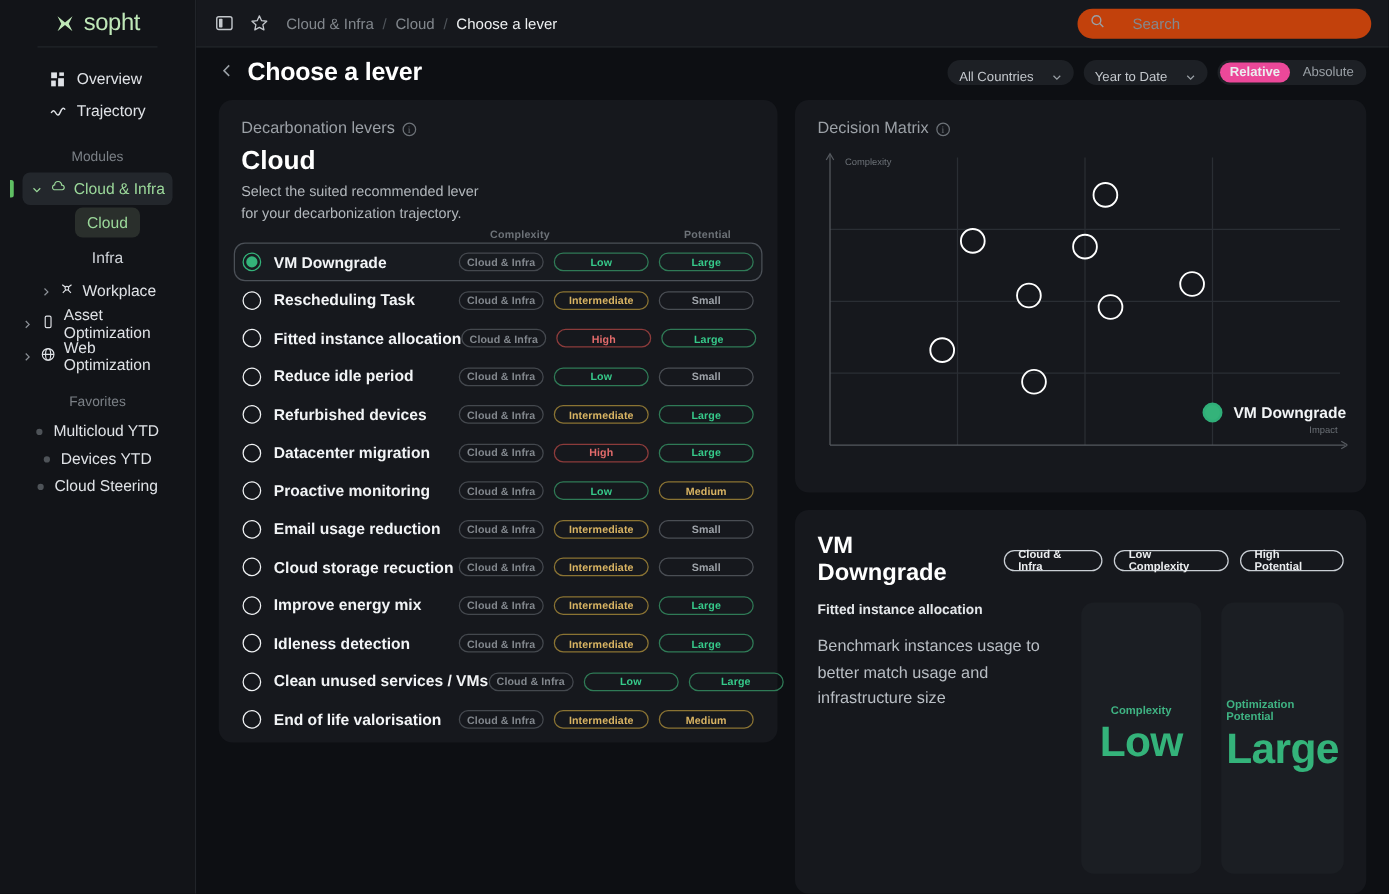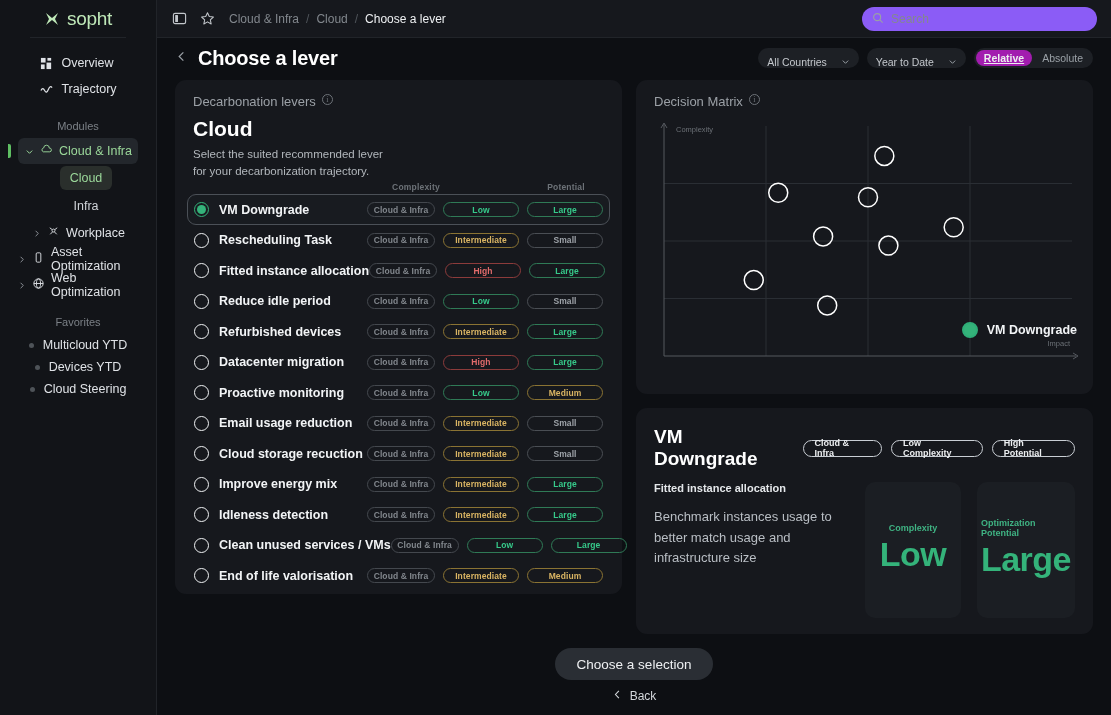--- a/index.html
+++ b/index.html
@@ -76,22 +76,22 @@
     padding: 0 14px; gap: 12px;
     background: #16181d; border-bottom: 1px solid #212429;
   }
   .tb-icon { width: 16px; height: 16px; color: #c3c7cc; cursor: pointer; display:flex;align-items:center;justify-content:center;}
   .crumbs { display: flex; align-items: center; gap: 7px; font-size: 12px; margin-left: 2px; }
   .crumb { color: #82878d; cursor: pointer; }
   .crumb.cur { color: #eef0f2; }
   .crumb-sep { color: #50555b; }
   .search-box {
     margin-left: auto; width: 235px; height: 24px;
-    background: #8b5cf6; border-radius: 12px;
-    display: flex; align-items: center; gap: 7px; padding: 0 10px;
+    background: #c2410c; border-radius: 12px;
+    display: flex; align-items: center; gap: 22px; padding: 0 10px;
     cursor: text;
   }
   .search-box input {
     background: transparent; border: none; outline: none;
     color: #d7dade; font-size: 12px; font-family: inherit; width: 100%;
   }
   .search-box input::placeholder { color: #84888e; }
 
   .pagehead {
     height: 40px; flex: 0 0 40px; display: flex; align-items: center;
@@ -104,30 +104,30 @@
     height: 20px; background: #1d2025; border-radius: 10px;
     display: flex; align-items: flex-end; gap: 14px; padding: 0 9px;
     font-size: 10.5px; color: #c4c8cd; cursor: pointer;
   }
   .pill-select .cv { font-size: 8px; color: #9aa0a6; }
   .seg {
     height: 20px; background: #1d2025; border-radius: 10px;
     display: flex; align-items: center; padding: 2px; gap: 2px;
   }
   .seg > div { font-size: 10.5px; padding: 0 8px; height: 16px; line-height: 16px; border-radius: 8px; color: #9aa0a6; cursor: pointer; }
-  .seg > div.on { background: #a21caf; color: #eceef0; font-weight: 600; text-decoration: underline; }
+  .seg > div.on { background: #ec4899; color: #eceef0; font-weight: 600; }
 
   .content { flex: 1; display: flex; gap: 14px; padding: 2px 18px 0 18px; }
   .col-left { width: 447px; flex: 0 0 447px; }
   .col-right { flex: 1; display: flex; flex-direction: column; gap: 14px; }
 
   .card { background: #16181d; border-radius: 11px; }
 
   .card-h {
-    display: flex; align-items: flex-start; gap: 6px;
+    display: flex; align-items: flex-end; gap: 6px;
     font-size: 13px; color: #9ba0a6;
     padding: 14px 18px 0 18px;
   }
   .info-i {
     width: 11px; height: 11px; border-radius: 50%;
     border: 1px solid #6d7278; color: #6d7278;
     font-size: 8px; line-height: 9px; text-align: center;
     display: inline-block; font-family: "Liberation Serif", serif;
   }
 
@@ -590,26 +590,15 @@
             <div class="stat">
               <span class="stat-lab">Optimization Potential</span>
               <span class="stat-val">Large</span>
             </div>
           </div>
         </div>
 
       </div>
     </div>
 
-    <div class="footer">
-      <button class="cta">Choose a selection</button>
-      <div class="back-link">
-        <span>
-          <svg viewBox="0 0 12 12" width="11" height="11">
-              <path d="M7.5 2 L3.8 6 L7.5 10" stroke="#d3d7db" stroke-width="1.2" fill="none"></path>
-            </svg>
-        </span>
-        <span>Back</span>
-      </div>
-    </div>
 
   </div>
 </div>
 
 </body></html>

